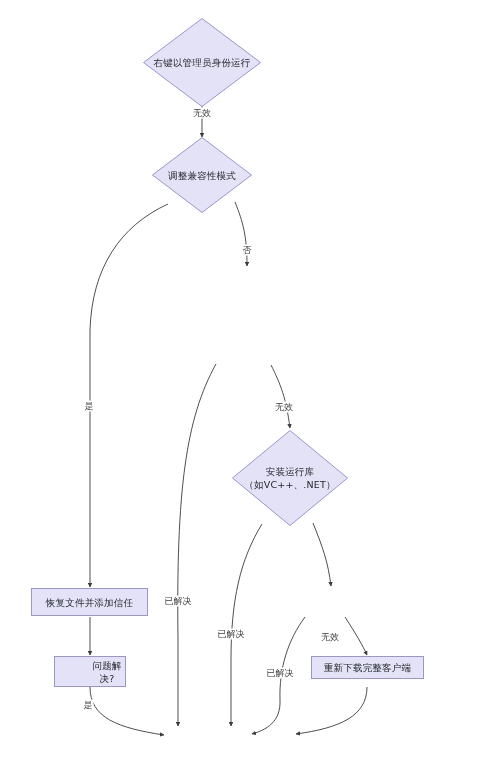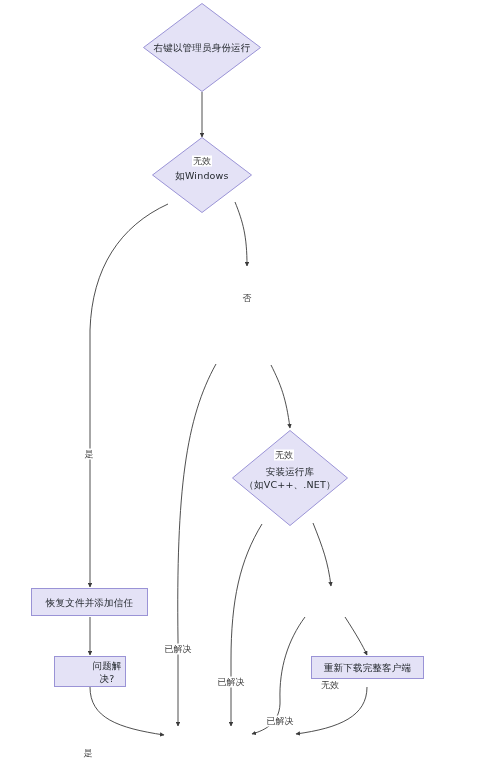--- a/index.html
+++ b/index.html
@@ -68,21 +68,20 @@
   }
   .edge-label {
     position: absolute;
     font-size: 9px;
     line-height: 11px;
     color: #3b3b3b;
     background: #ffffff;
     padding: 0 1px;
     white-space: nowrap;
     transform: translate(-50%, -50%);
-    margin-top: 48px;
   }
 </style>
 </head>
 <body>
 
 <div id="flow-root">
 
   <svg id="flow-svg" viewBox="0 0 482 765" xmlns="http://www.w3.org/2000/svg">
     <defs>
       <marker id="arrow" viewBox="0 0 10 10" refX="9" refY="5" markerWidth="5" markerHeight="5" orient="auto-start-reverse">
@@ -99,32 +98,32 @@
       <path d="M 262 524 C 240 560 231 600 231 660 L 231 726"></path>
       <path d="M 313 523 C 323 548 328 562 331 586"></path>
       <path d="M 90 617 L 90 655"></path>
       <path d="M 90 687 C 90 718 118 728 164 735"></path>
       <path d="M 305 617 C 288 640 279 668 280 700 C 281 722 266 730 252 734"></path>
       <path d="M 345 617 C 356 634 363 646 367 655"></path>
       <path d="M 367 687 C 367 716 340 728 296 734"></path>
     </g>
   </svg>
 
-  <div class="diamond-wrap" style="left:143px; top:3px; width:118px; height:89px;text-decoration:underline;">
+  <div class="diamond-wrap" style="left:143px; top:18px; width:118px; height:89px;text-decoration:underline;">
     <svg class="diamond-shape" viewBox="0 0 118 89" preserveAspectRatio="none">
       <polygon points="59,0.5 117.5,44.5 59,88.5 0.5,44.5" fill="#e4e2f6" stroke="#9a93d6" stroke-width="1"></polygon>
     </svg>
     <div class="diamond-label">右键以管理员身份运行</div>
   </div>
 
   <div class="diamond-wrap" style="left:152px; top:137px; width:100px; height:76px;">
     <svg class="diamond-shape" viewBox="0 0 100 76" preserveAspectRatio="none">
       <polygon points="50,0.5 99.5,38 50,75.5 0.5,38" fill="#e4e2f6" stroke="#9a93d6" stroke-width="1"></polygon>
     </svg>
-    <div class="diamond-label">如Windows</div>
+    <div class="diamond-label">调整兼容性模式</div>
   </div>
 
 
   <div class="diamond-wrap" style="left:232px; top:430px; width:116px; height:96px;">
     <svg class="diamond-shape" viewBox="0 0 116 96" preserveAspectRatio="none">
       <polygon points="58,0.5 115.5,48 58,95.5 0.5,48" fill="#e4e2f6" stroke="#9a93d6" stroke-width="1"></polygon>
     </svg>
     <div class="diamond-label">安装运行库
 （如VC++、.NET）</div>
   </div>

